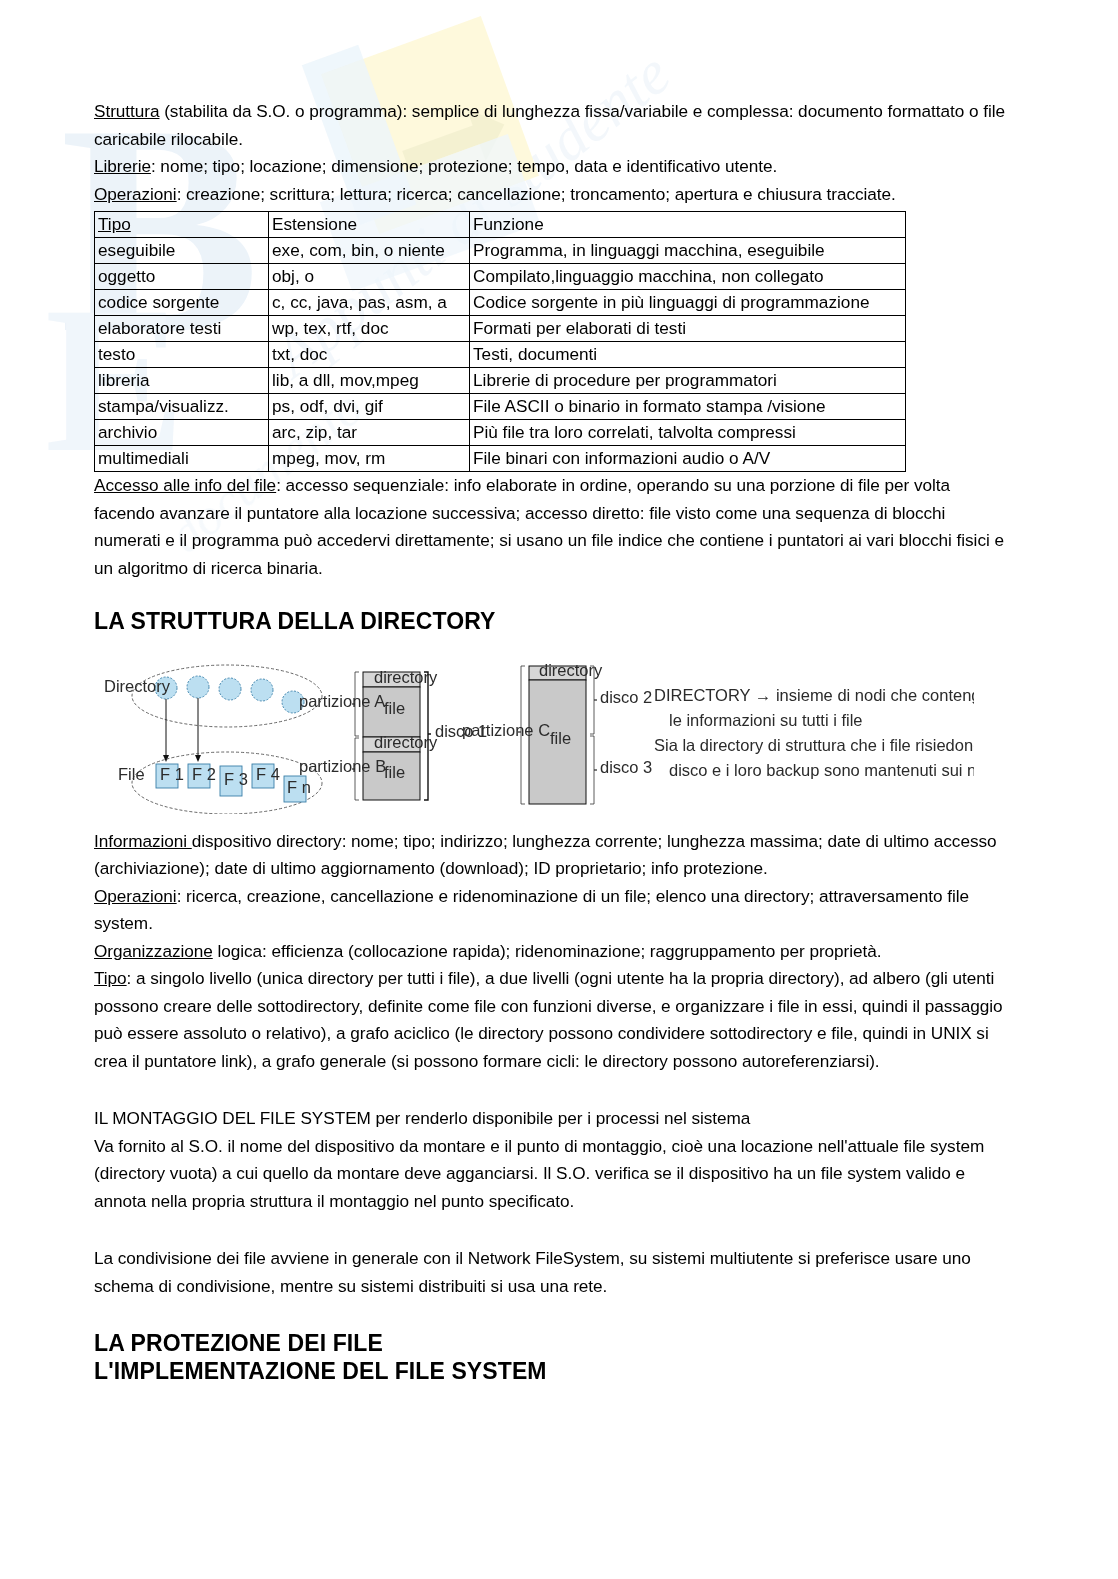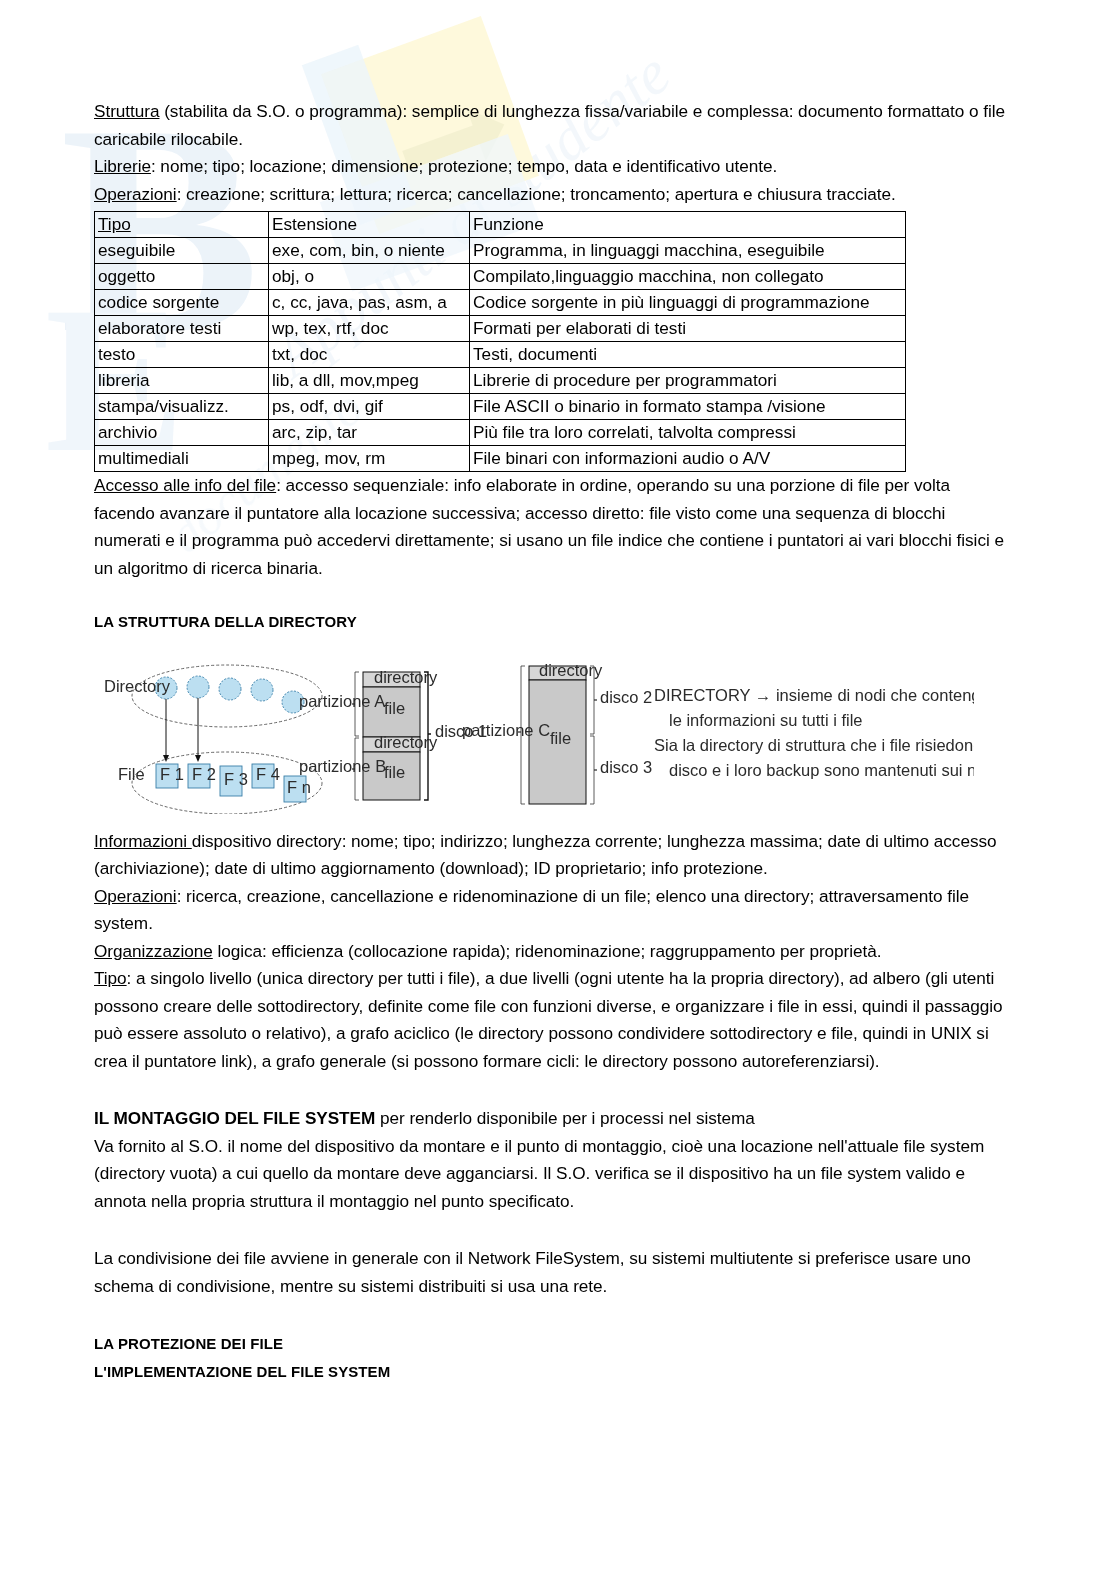--- a/index.html
+++ b/index.html
@@ -38,21 +38,21 @@
     z-index: 2;
   }
 
   p.para {
     margin: 0;
     font-size: 17.2px;
     line-height: 27.5px;
     letter-spacing: -0.05px;
   }
   .u { text-decoration: underline; }
-  .b { font-weight: bold; text-align: center; }
+  .b { font-weight: normal; text-align: center; }
 
   
   table.filetypes {
     border-collapse: collapse;
     margin-top: 3px;
     width: 811px;
     table-layout: fixed;
   }
   table.filetypes td {
     border: 1.3px solid #000000;
@@ -64,21 +64,21 @@
     white-space: nowrap;
     overflow: hidden;
   }
   col.c1 { width: 174px; }
   col.c2 { width: 201px; }
   col.c3 { width: 436px; }
 
   
   h2.heading {
     margin: 0;
-    font-size: 15px;
+    font-size: 23px;
     font-weight: bold;
     line-height: 27.5px;
     letter-spacing: 0.1px;
   }
   .spacer-sm { height: 14px; }
   .spacer-md { height: 26px; }
   .spacer-lg { height: 30px; }
 
   
   .figure-wrap {

